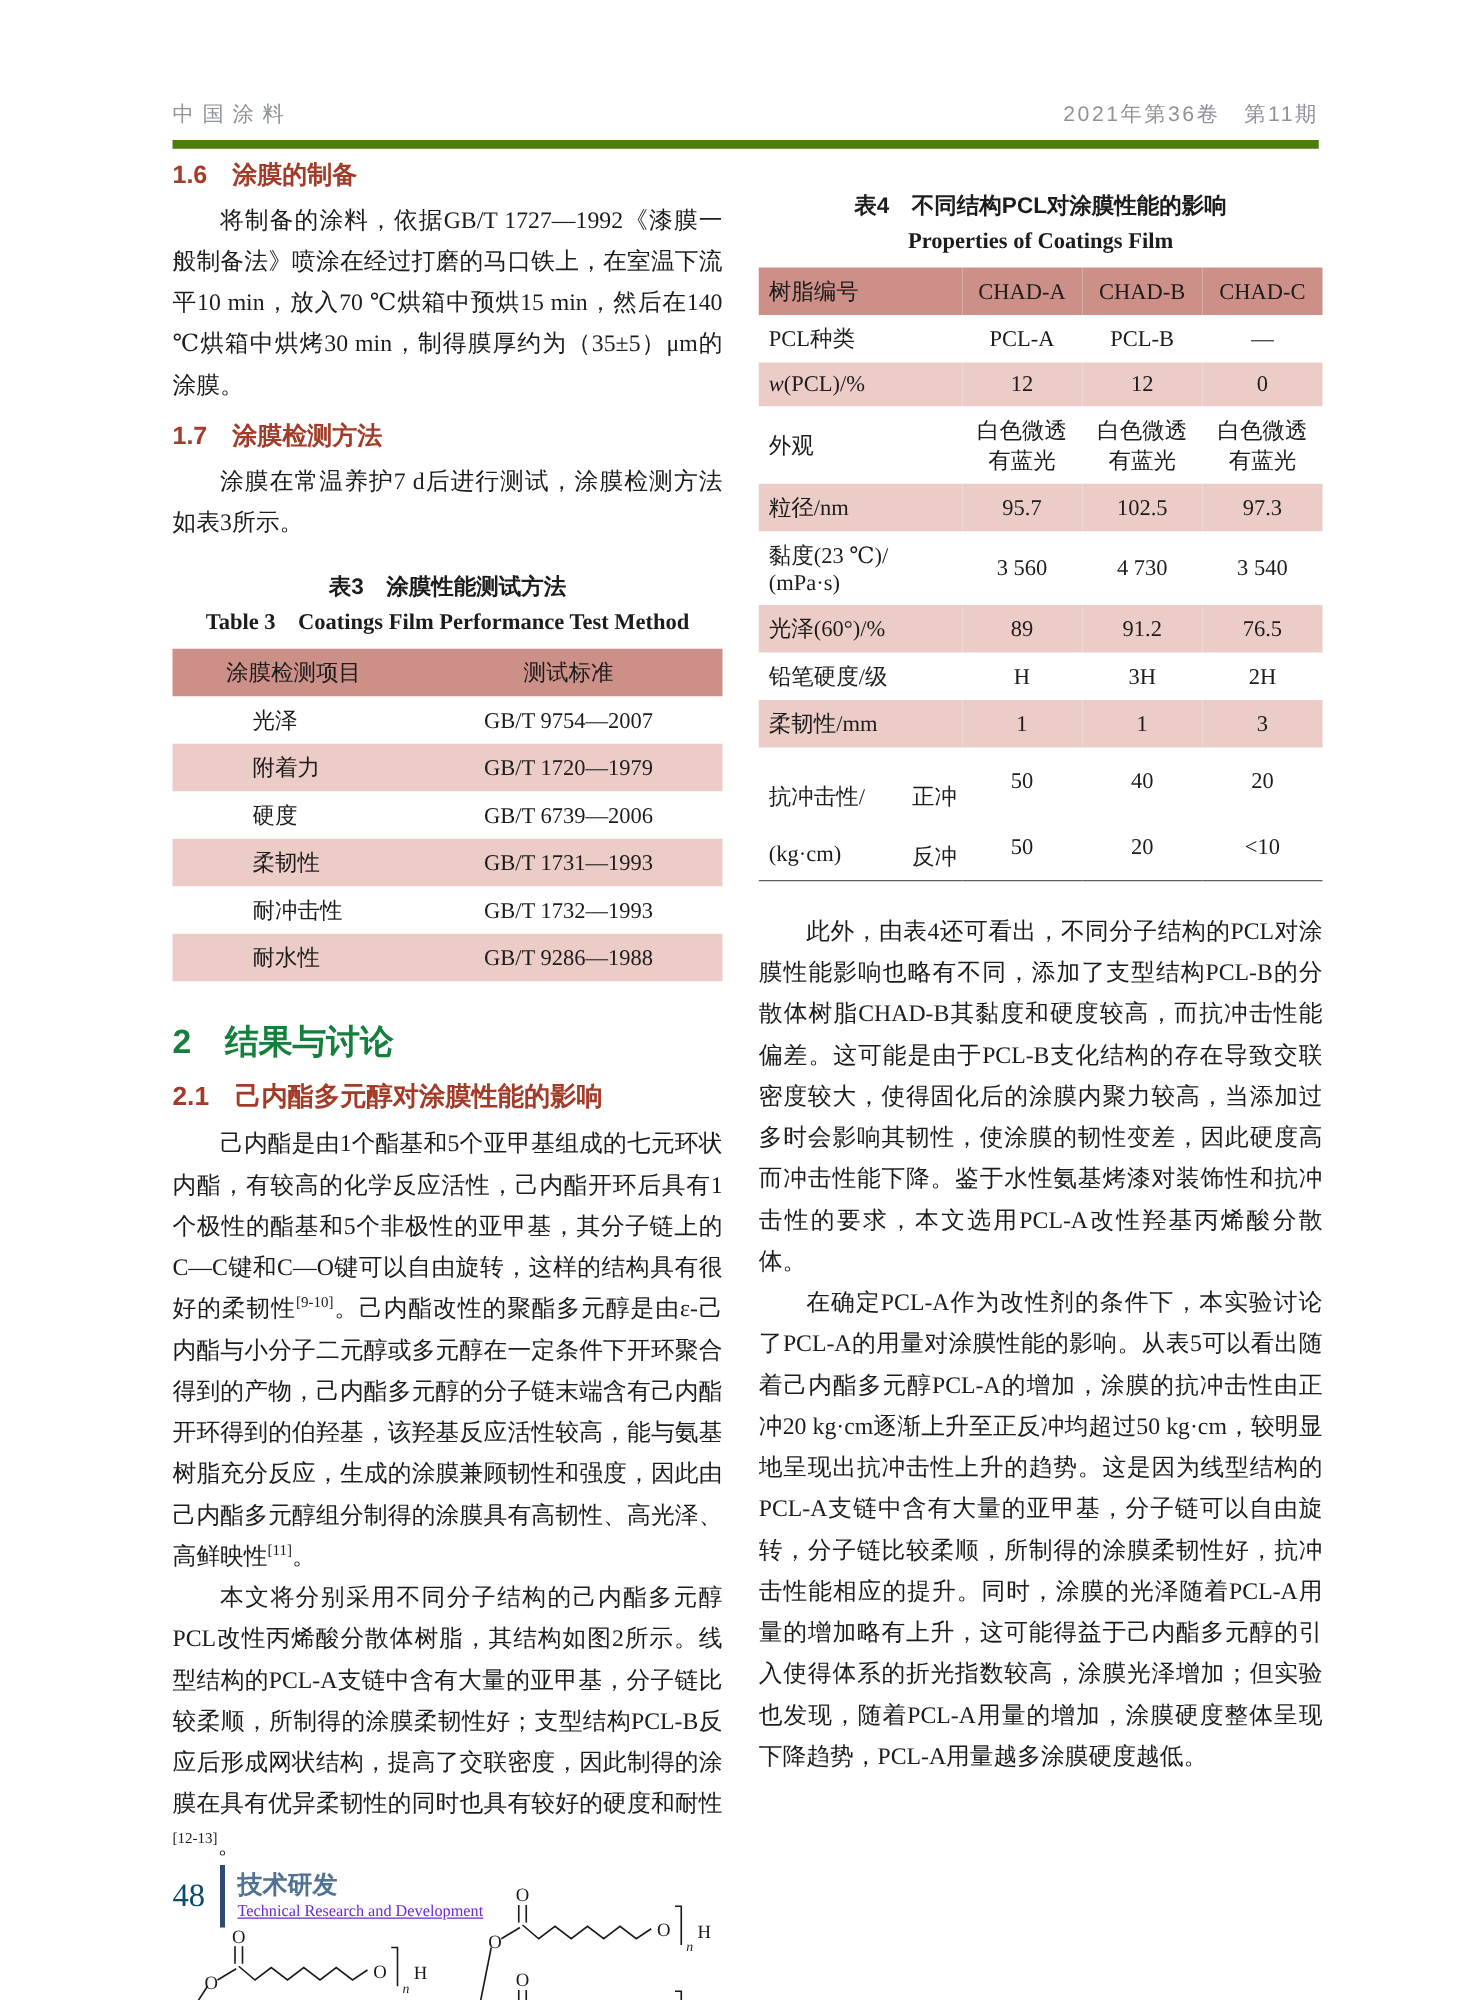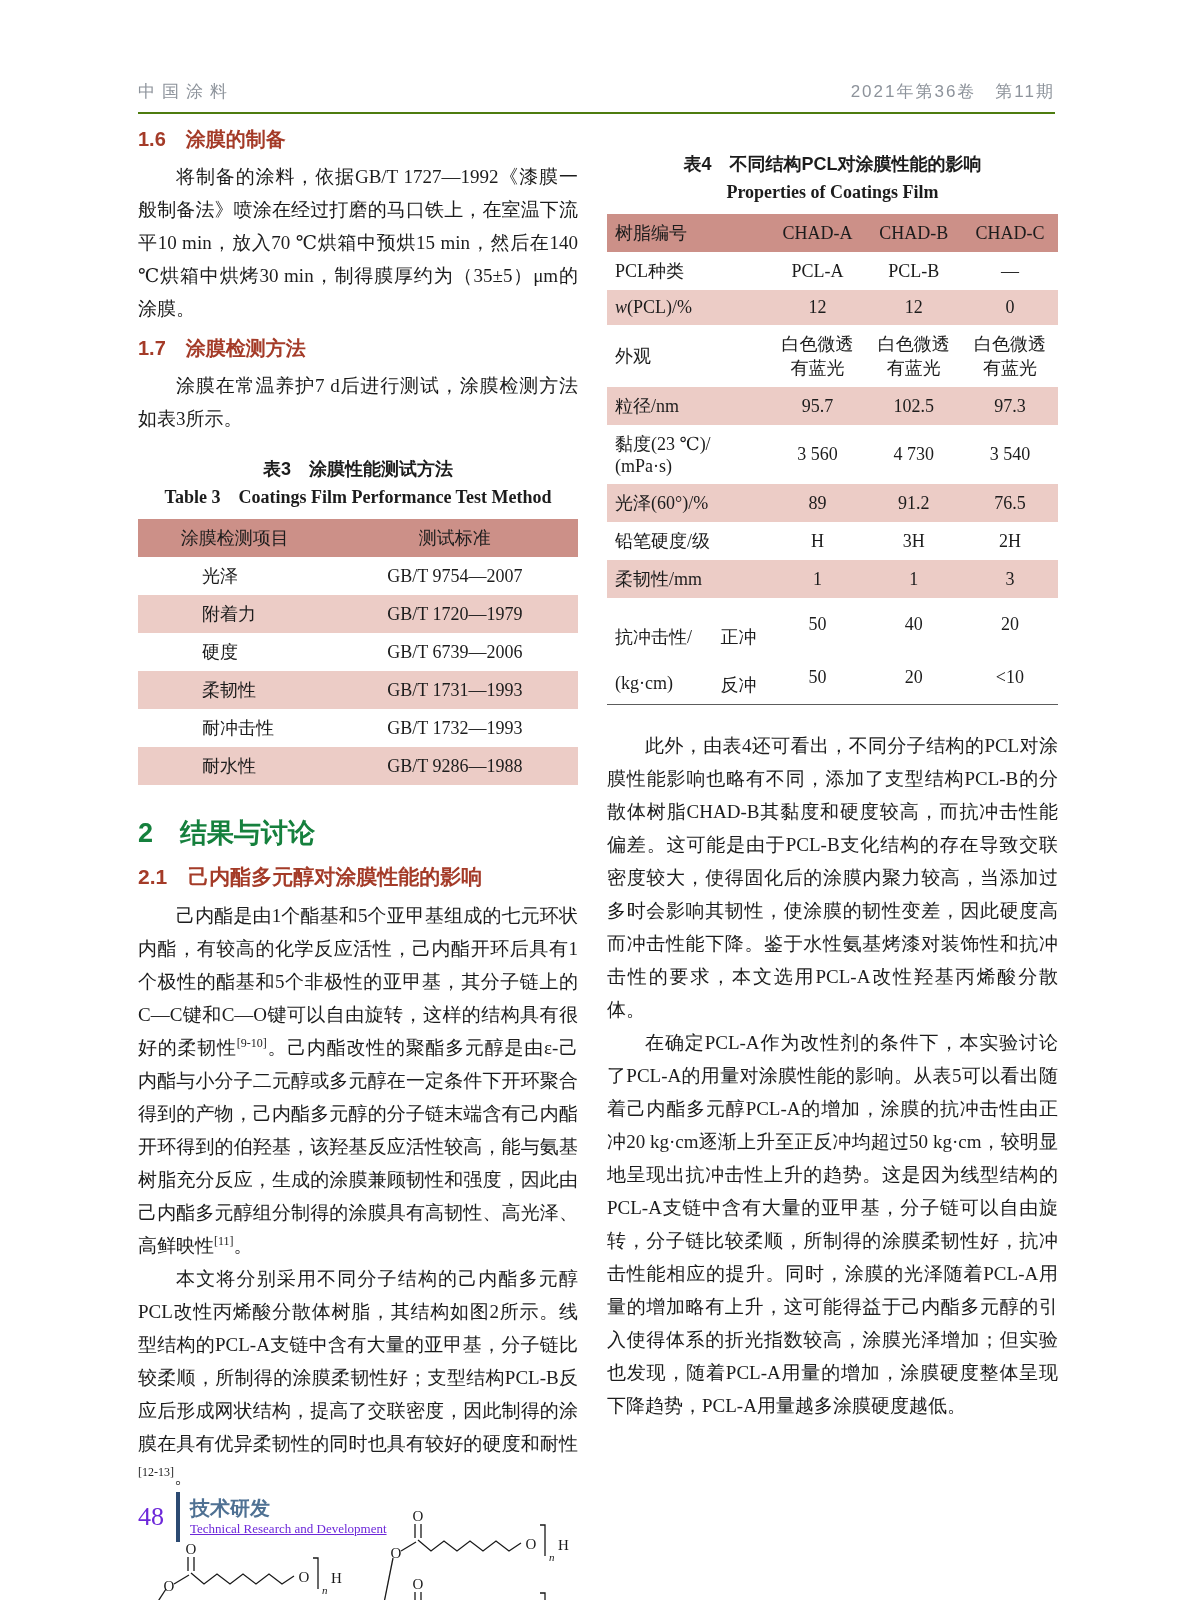--- a/index.html
+++ b/index.html
@@ -8,21 +8,21 @@
     width:1187px; height:1600px; position:relative;
     font-family:"Liberation Serif","DejaVu Serif",serif;
     color:#1c1c1c;
   }
   .page { position:absolute; inset:0; background:#ffffff; overflow:hidden; }
 
   
   .runhead {
     position:absolute; left:138px; right:132px; top:80px;
     display:flex; justify-content:space-between; align-items:flex-end;
-    padding-bottom:9px; border-bottom:2px solid #4d7c0f;
+    padding-bottom:9px; border-bottom:7px solid #4d7c0f;
     color:#8d939b; font-family:"Liberation Sans","DejaVu Sans",sans-serif;
     font-size:17px;
   }
   .runhead .journal { letter-spacing:7px; }
   .runhead .issue   { letter-spacing:2px; }
 
   
   .col { position:absolute; top:126px; }
   .col-left  { left:138px; width:440px; }
   .col-right { left:607px; width:451px; }
@@ -73,34 +73,34 @@
   .t3 td.val { text-align:center; }
 
   
   .t4 col.c1 { width:36%; }
   .t4 col.c2, .t4 col.c3, .t4 col.c4 { width:21.3%; }
   .t4 th.lab, .t4 td.lab { text-align:left; padding-left:8px; }
   .t4 th.val, .t4 td.val { text-align:center; }
   .t4 { border-bottom:1.5px solid #5c5c5c; }
   .imp { display:flex;margin-top:20px; }
   .imp .imp-main { width:60%; }
-  .imp .imp-sub  { width:40%; text-align:center; padding-left:6px; }
+  .imp .imp-sub  { width:40%; text-align:right; padding-left:6px; }
 
   
   .figure-area { margin-top:14px; }
   .structs { display:flex; justify-content:space-between; align-items:center; padding:0 4px; }
   .struct { display:flex; flex-direction:column; align-items:center; }
   svg text { fill:#1a1a1a; font-family:"Liberation Serif","DejaVu Serif",serif; }
 
   
   .footer {
     position:absolute; left:138px; top:1492px;
     display:flex; align-items:center;
   }
-  .footer .pageno { color:#6d28d9; font-size:26px; margin-right:12px; }
+  .footer .pageno { color:#0c4a6e; font-size:26px; margin-right:12px; }
   .footer .bar { width:4px; height:50px; background:#2c4a72; margin-right:10px; }
   .footer .sec-zh {
     color:#4f7193; font-family:Liberation Serif, serif;
     font-weight:bold; font-size:20px; line-height:24px;
   }
   .footer .sec-en { color:#6d28d9; font-size:13px; line-height:18px;text-decoration:underline; }
 </style>
 </head>
 <body>
 

